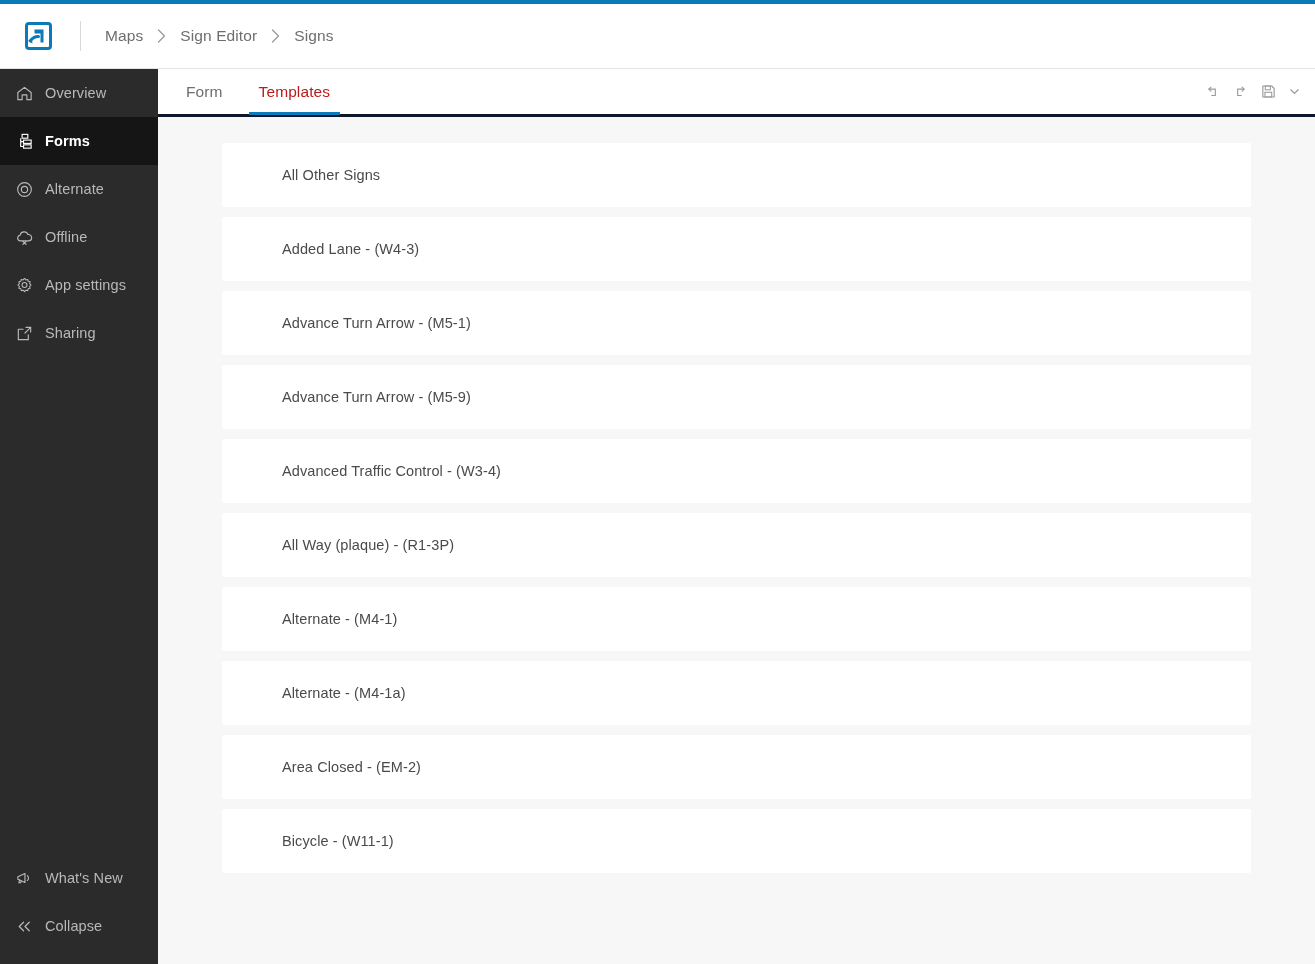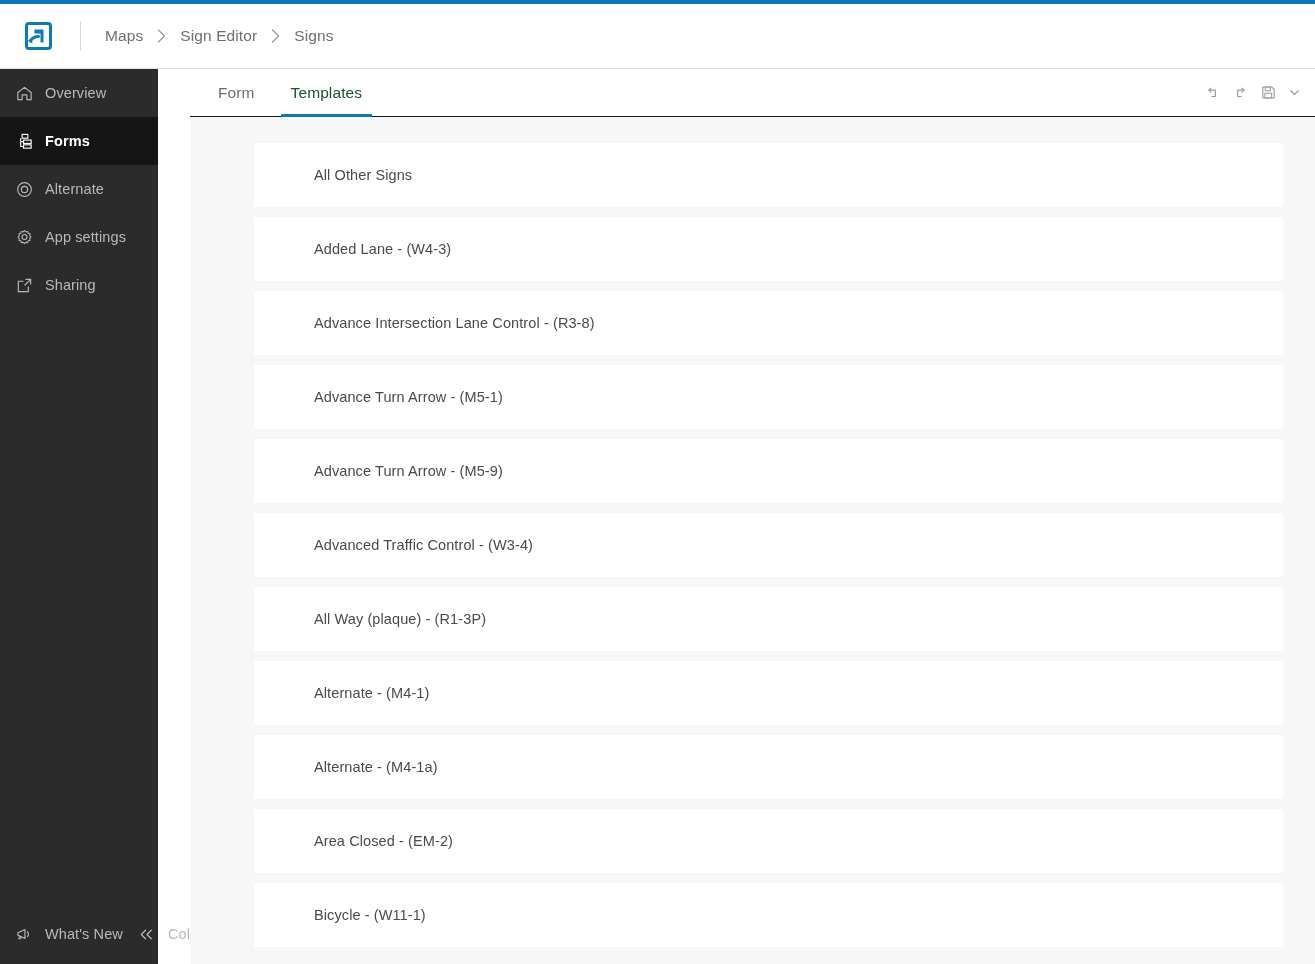--- a/index.html
+++ b/index.html
@@ -74,37 +74,36 @@
     line-height: 1;
     color: #9a9a9a;
   }
   .crumb-sep svg { display: block; }
 
   
   .body {
     flex: 1 1 auto;
     display: flex;
     min-height: 0;
-    gap: 32px;
   }
 
   
   .sidebar {
     width: 158px;
     flex: 0 0 158px;
     background: #2b2b2b;
     display: flex;
     flex-direction: column;
     color: #b8b8b8;
     padding-top: 0;
   }
 
   .nav-top { display: flex; flex-direction: column; }
   .nav-spacer { flex: 1 1 auto; }
-  .nav-bottom { display: flex; flex-direction: row; padding-bottom: 6px; }
+  .nav-bottom { display: flex; flex-direction: column; padding-bottom: 14px; }
 
   .nav-item {
     height: 48px;
     display: flex;
     align-items: center;
     padding-left: 14px;
     font-size: 14.5px;
     color: #b9b9b9;
     cursor: pointer;
     user-select: none;
@@ -138,42 +137,42 @@
     display: flex;
     flex-direction: column;
     min-width: 0;
     background: #f7f7f7;
   }
 
   .tabbar {
     height: 48px;
     flex: 0 0 48px;
     background: #ffffff;
-    border-bottom: 1px solid #0f172a;
+    border-bottom: 3px solid #0f172a;
     display: flex;
     align-items: stretch;
     padding-left: 18px;
     position: relative;
   }
 
   .tab {
     position: relative;
     display: flex;
     align-items: center;
     padding: 0 10px;
     margin-right: 16px;
     font-size: 15.5px;
     color: #6e6e6e;
     cursor: pointer;
     background: none;
     border: none;
     font-family: inherit;
     letter-spacing: .1px;
   }
-  .tab.active { color: #14532d; }
+  .tab.active { color: #b91c1c; }
   .tab.active::after {
     content: "";
     position: absolute;
     left: 0; right: 0; bottom: -1px;
     height: 3px;
     background: #0b7ab8;
   }
 
   .tab-actions {
     margin-left: auto;
@@ -296,20 +295,29 @@
         <button class="nav-item">
           <span class="nav-icon">
             <svg width="19" height="19" viewBox="0 0 20 20" fill="none" xmlns="http://www.w3.org/2000/svg">
               <circle cx="10" cy="10" r="7.2" stroke="currentColor" stroke-width="1.2" fill="none"></circle>
               <circle cx="10" cy="10" r="3.3" stroke="currentColor" stroke-width="1.2" fill="none"></circle>
             </svg>
           </span>
           <span class="nav-label">Alternate</span>
         </button>
 
+        <button class="nav-item">
+          <span class="nav-icon">
+            <svg width="19" height="19" viewBox="0 0 20 20" fill="none" xmlns="http://www.w3.org/2000/svg">
+              <path d="M5.2 13.5 A3 3 0 0 1 5.4 7.6 A4.3 4.3 0 0 1 13.7 6.9 A3.3 3.3 0 0 1 14.6 13.5 Z" stroke="currentColor" stroke-width="1.2" fill="none" stroke-linejoin="round"></path>
+              <path d="M8.3 14 L11.7 17.2 M11.7 14 L8.3 17.2" stroke="currentColor" stroke-width="1.2" stroke-linecap="round"></path>
+            </svg>
+          </span>
+          <span class="nav-label">Offline</span>
+        </button>
 
         <button class="nav-item">
           <span class="nav-icon">
             <svg width="19" height="19" viewBox="0 0 20 20" fill="none" xmlns="http://www.w3.org/2000/svg">
               <path d="M10 2.6 L11.4 4.1 L13.4 3.6 L13.9 5.6 L15.9 6.1 L15.4 8.1 L16.9 9.5 L15.4 10.9 L15.9 12.9 L13.9 13.4 L13.4 15.4 L11.4 14.9 L10 16.4 L8.6 14.9 L6.6 15.4 L6.1 13.4 L4.1 12.9 L4.6 10.9 L3.1 9.5 L4.6 8.1 L4.1 6.1 L6.1 5.6 L6.6 3.6 L8.6 4.1 Z" stroke="currentColor" stroke-width="1.1" fill="none" stroke-linejoin="round"></path>
               <circle cx="10" cy="9.5" r="2.6" stroke="currentColor" stroke-width="1.1" fill="none"></circle>
             </svg>
           </span>
           <span class="nav-label">App settings</span>
         </button>
@@ -403,23 +411,20 @@
       <div class="list-scroll">
         <div class="list">
 
           <div class="template-row">
             <span class="row-label">All Other Signs</span>
           </div>
           <div class="template-row">
             <span class="row-label">Added Lane - (W4-3)</span>
           </div>
           <div class="template-row">
-            <span class="row-label">Advance Intersection Lane Control - (R3-8)</span>
-          </div>
-          <div class="template-row">
             <span class="row-label">Advance Turn Arrow - (M5-1)</span>
           </div>
           <div class="template-row">
             <span class="row-label">Advance Turn Arrow - (M5-9)</span>
           </div>
           <div class="template-row">
             <span class="row-label">Advanced Traffic Control - (W3-4)</span>
           </div>
           <div class="template-row">
             <span class="row-label">All Way (plaque) - (R1-3P)</span>

